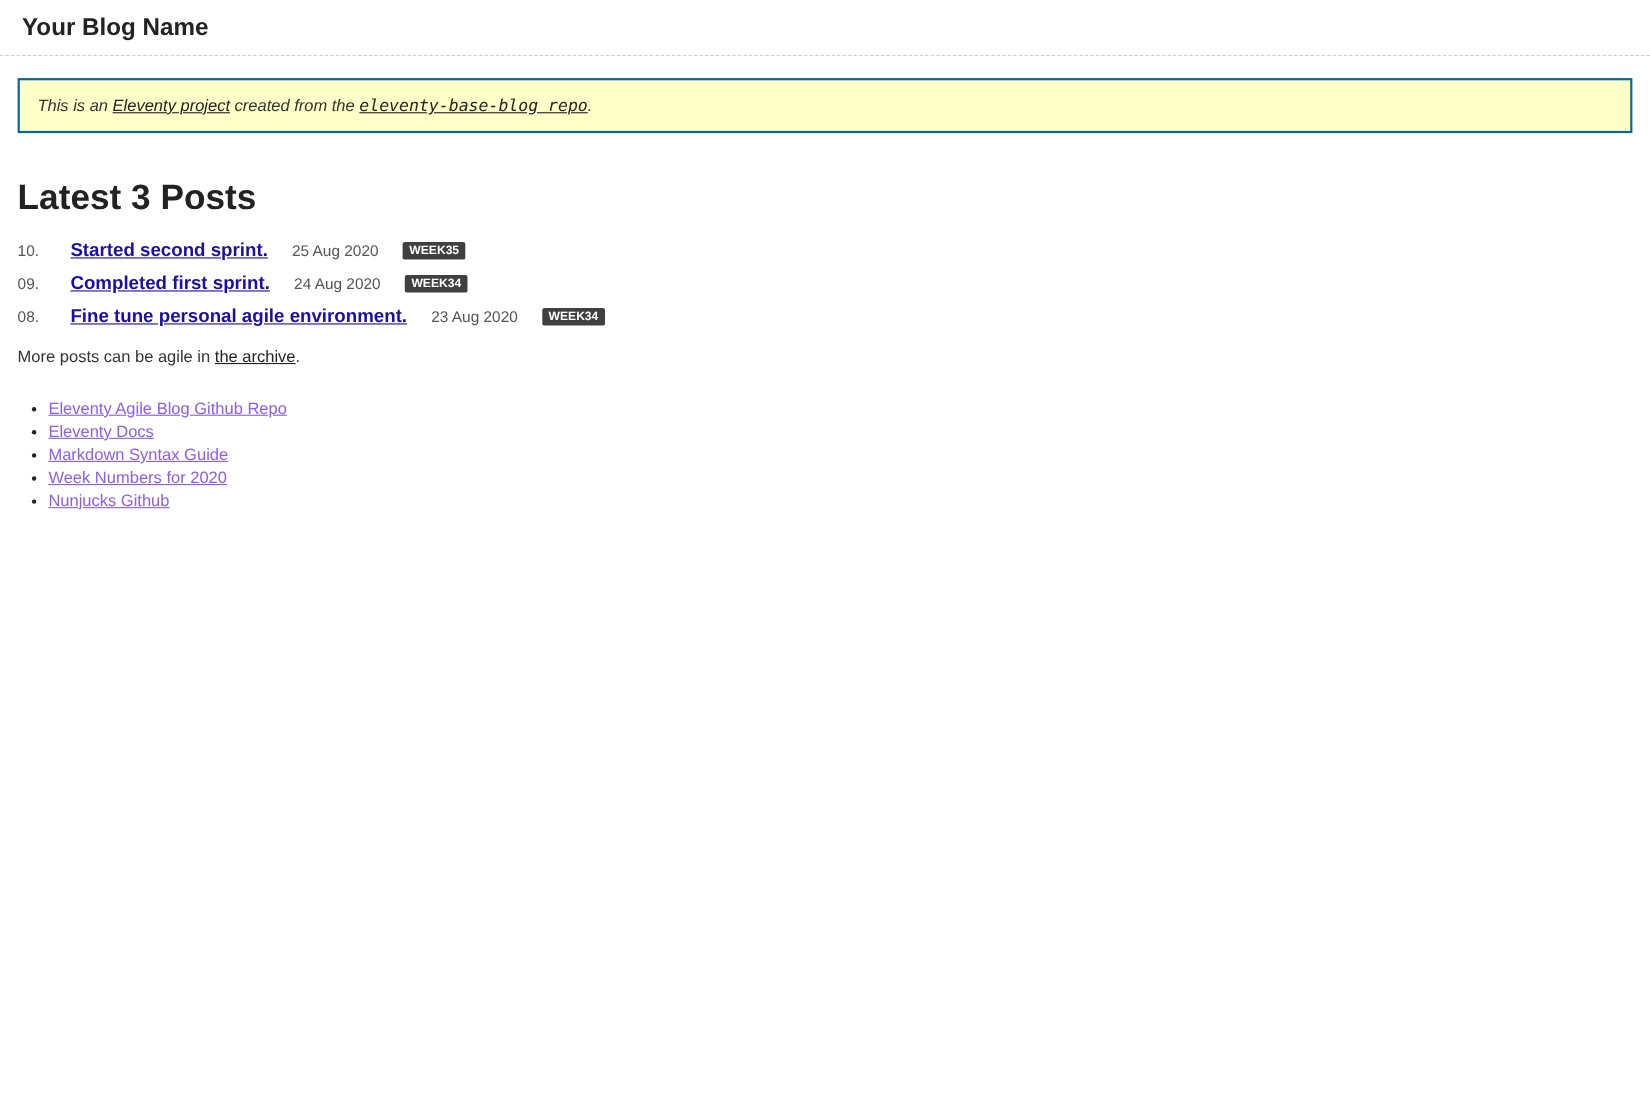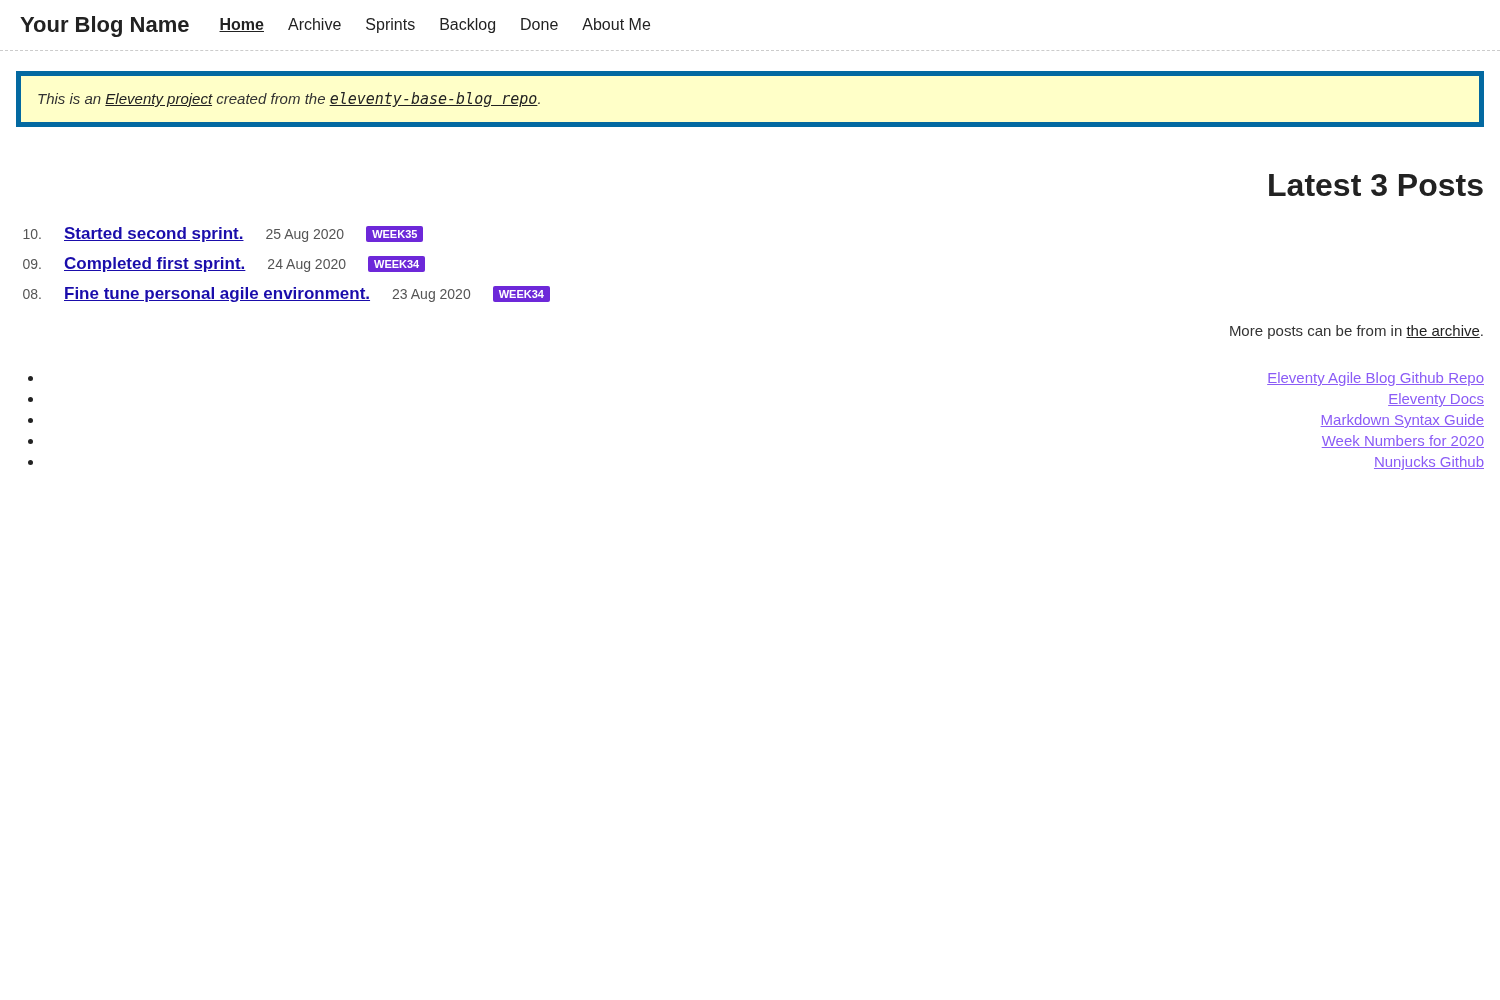--- a/index.html
+++ b/index.html
@@ -36,41 +36,40 @@
       color: #222;
       font-size: 16px;
       font-family: Arial, sans-serif;
     }
     nav a.active {
       font-weight: bold;
       text-decoration: underline;
     }
     .info-banner {
       background: #ffffc8;
-      border: 5px solid #0369a1;
+      border: 2px solid #0369a1;
       margin: 20px 16px;
       padding: 14px 16px;
       font-size: 15px;
       font-style: italic;
       font-family: Arial, sans-serif;
       color: #333;
     }
     .info-banner a {
       color: #222;
     }
     .info-banner a.underline {
       text-decoration: underline;
     }
     .info-banner a.mono {
       font-family: monospace;
       text-decoration: underline;
     }
     main {
       padding: 10px 16px 30px 16px;
-      text-align: right;
     }
     h1.section-title {
       font-size: 32px;
       font-weight: bold;
       font-family: Arial, sans-serif;
       margin-bottom: 20px;
       margin-top: 10px;
     }
     .posts-list {
       list-style: none;
@@ -95,21 +94,21 @@
       font-size: 17px;
       text-decoration: underline;
       cursor: pointer;
     }
     .post-date {
       color: #555;
       font-size: 14px;
     }
     .week-badge {
       display: inline-block;
-      background: #6d28d9;
+      background: #404040;
       color: #fff;
       font-size: 11px;
       font-weight: bold;
       padding: 2px 6px;
       border-radius: 2px;
       font-family: Arial, sans-serif;
     }
     .archive-link-text {
       font-family: Arial, sans-serif;
       font-size: 15px;
@@ -138,28 +137,20 @@
     .links-list a {
       color: #8b5cf6;
       text-decoration: underline;
     }
   </style>
 </head>
 <body>
 
 <header>
   <div class="site-title">Your Blog Name</div>
-  <nav>
-    <a href="#" class="active">Home</a>
-    <a href="#">Archive</a>
-    <a href="#">Sprints</a>
-    <a href="#">Backlog</a>
-    <a href="#">Done</a>
-    <a href="#">About Me</a>
-  </nav>
 </header>
 
 <div class="info-banner">
   <span>This is an </span><a href="#" class="underline">Eleventy project</a><span> created from the </span><a href="#" class="mono">eleventy-base-blog repo</a><span>.</span>
 </div>
 
 <main>
   <h1 class="section-title">Latest 3 Posts</h1>
 
   <ul class="posts-list">
@@ -177,21 +168,21 @@
     </li>
     <li>
       <span class="post-number">08.</span>
       <a href="#" class="post-title">Fine tune personal agile environment.</a>
       <span class="post-date">23 Aug 2020</span>
       <span class="week-badge">WEEK34</span>
     </li>
   </ul>
 
   <p class="archive-link-text">
-    <span>More posts can be from in </span><a href="#">the archive</a><span>.</span>
+    <span>More posts can be agile in </span><a href="#">the archive</a><span>.</span>
   </p>
 
 
   <ul class="links-list">
     <li><a href="#">Eleventy Agile Blog Github Repo</a></li>
     <li><a href="#">Eleventy Docs</a></li>
     <li><a href="#">Markdown Syntax Guide</a></li>
     <li><a href="#">Week Numbers for 2020</a></li>
     <li><a href="#">Nunjucks Github</a></li>
   </ul>

